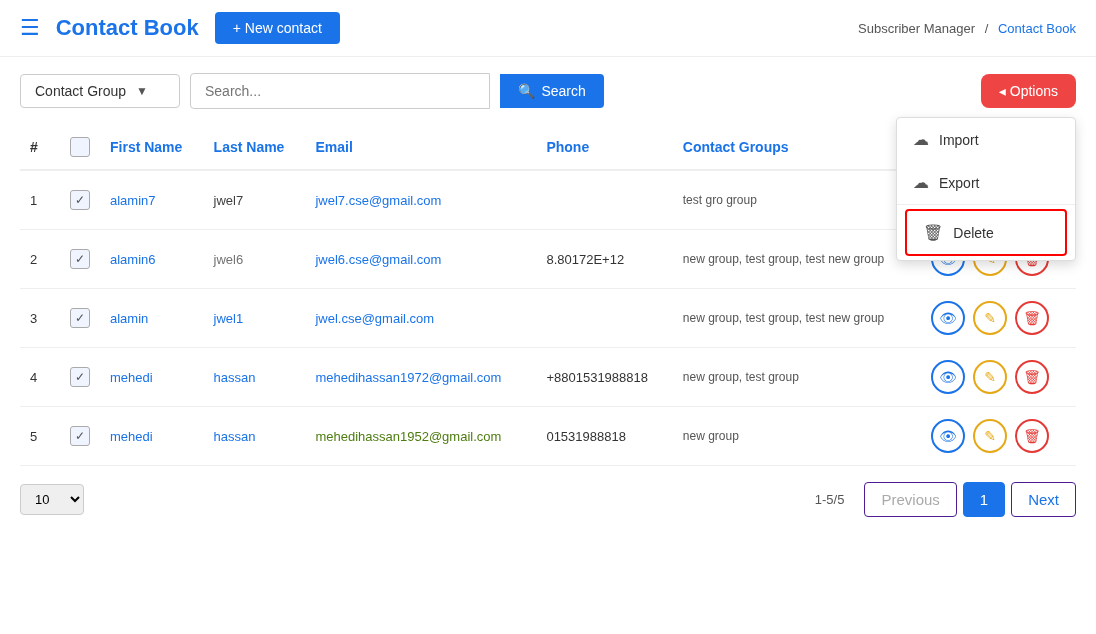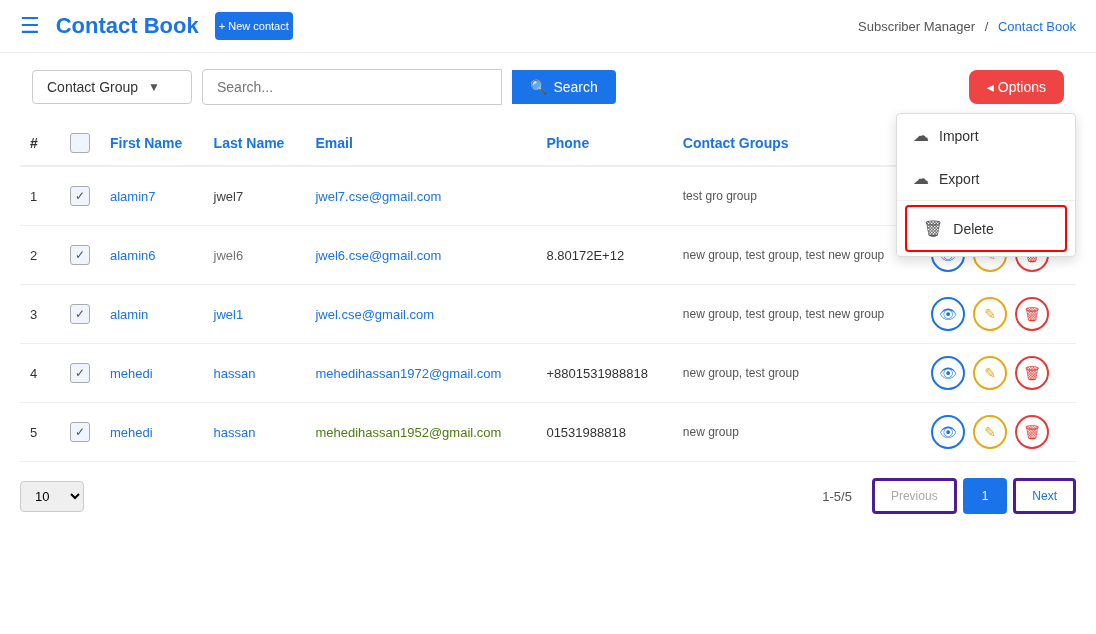--- a/index.html
+++ b/index.html
@@ -25,41 +25,41 @@
     .app-title {
       font-size: 22px;
       font-weight: bold;
       color: #1a73e8;
     }
     .new-contact-btn {
       background: #1a73e8;
       color: #fff;
       border: none;
       border-radius: 4px;
-      padding: 8px 4px;
-      font-size: 11px;
+      padding: 8px 18px;
+      font-size: 14px;
       cursor: pointer;
       display: flex;
       align-items: center;
       gap: 6px;
     }
     .breadcrumb {
       font-size: 13px;
       color: #555;
     }
     .breadcrumb a { color: #555; text-decoration: none; }
     .breadcrumb .sep { margin: 0 6px; }
     .breadcrumb .current { color: #1a73e8; }
 
     
     .toolbar {
       display: flex;
       align-items: center;
       gap: 10px;
-      padding: 16px 32px;
+      padding: 16px 20px;
       position: relative;
     }
     .contact-group-dropdown {
       display: flex;
       align-items: center;
       gap: 6px;
       border: 1px solid #ccc;
       border-radius: 4px;
       padding: 8px 14px;
       cursor: pointer;
@@ -241,25 +241,25 @@
       font-size: 13px;
       color: #555;
     }
     .pagination {
       display: flex;
       align-items: center;
       gap: 6px;
     }
     .page-btn {
       padding: 8px 16px;
-      border: 3px solid #4c1d95;
+      border: 1px solid #4c1d95;
       border-radius: 4px;
       background: #fff;
       cursor: pointer;
-      font-size: 12px;
+      font-size: 15px;
       color: #1a73e8;
     }
     .page-btn.active {
       background: #1a73e8;
       color: #fff;
       border-color: #1a73e8;
     }
     .page-btn.disabled { color: #aaa; cursor: default; }
   </style>
 </head>

